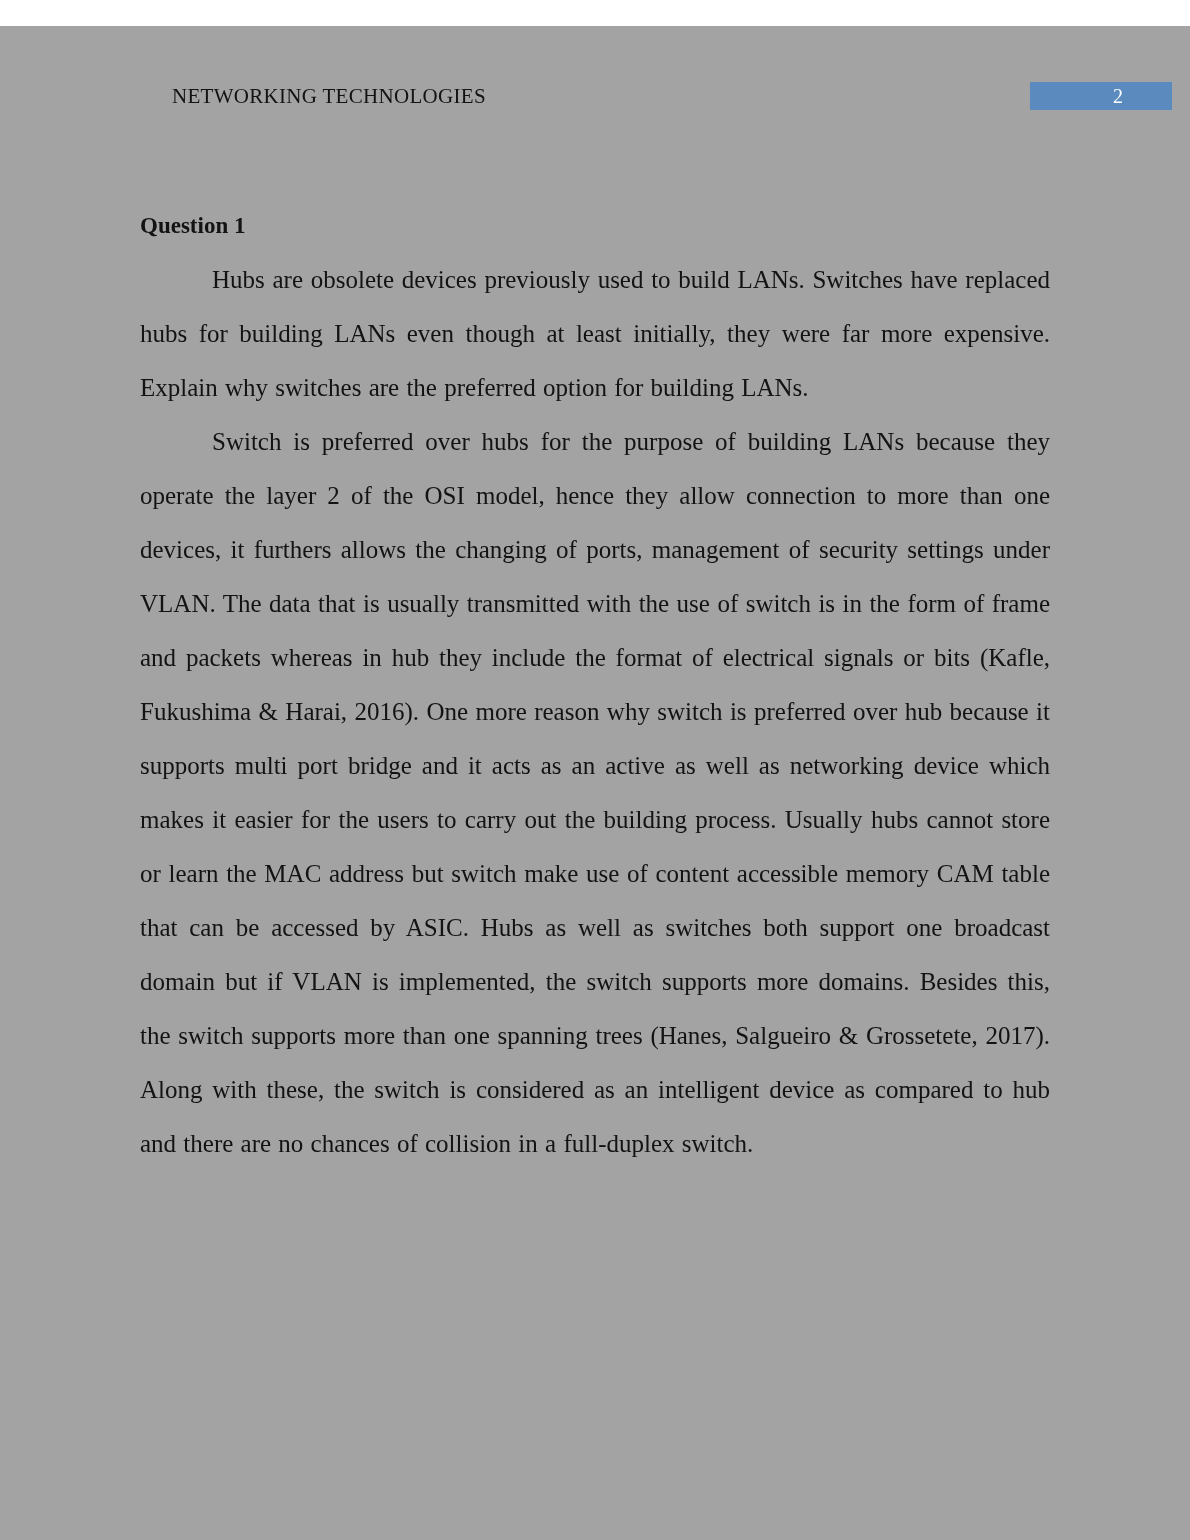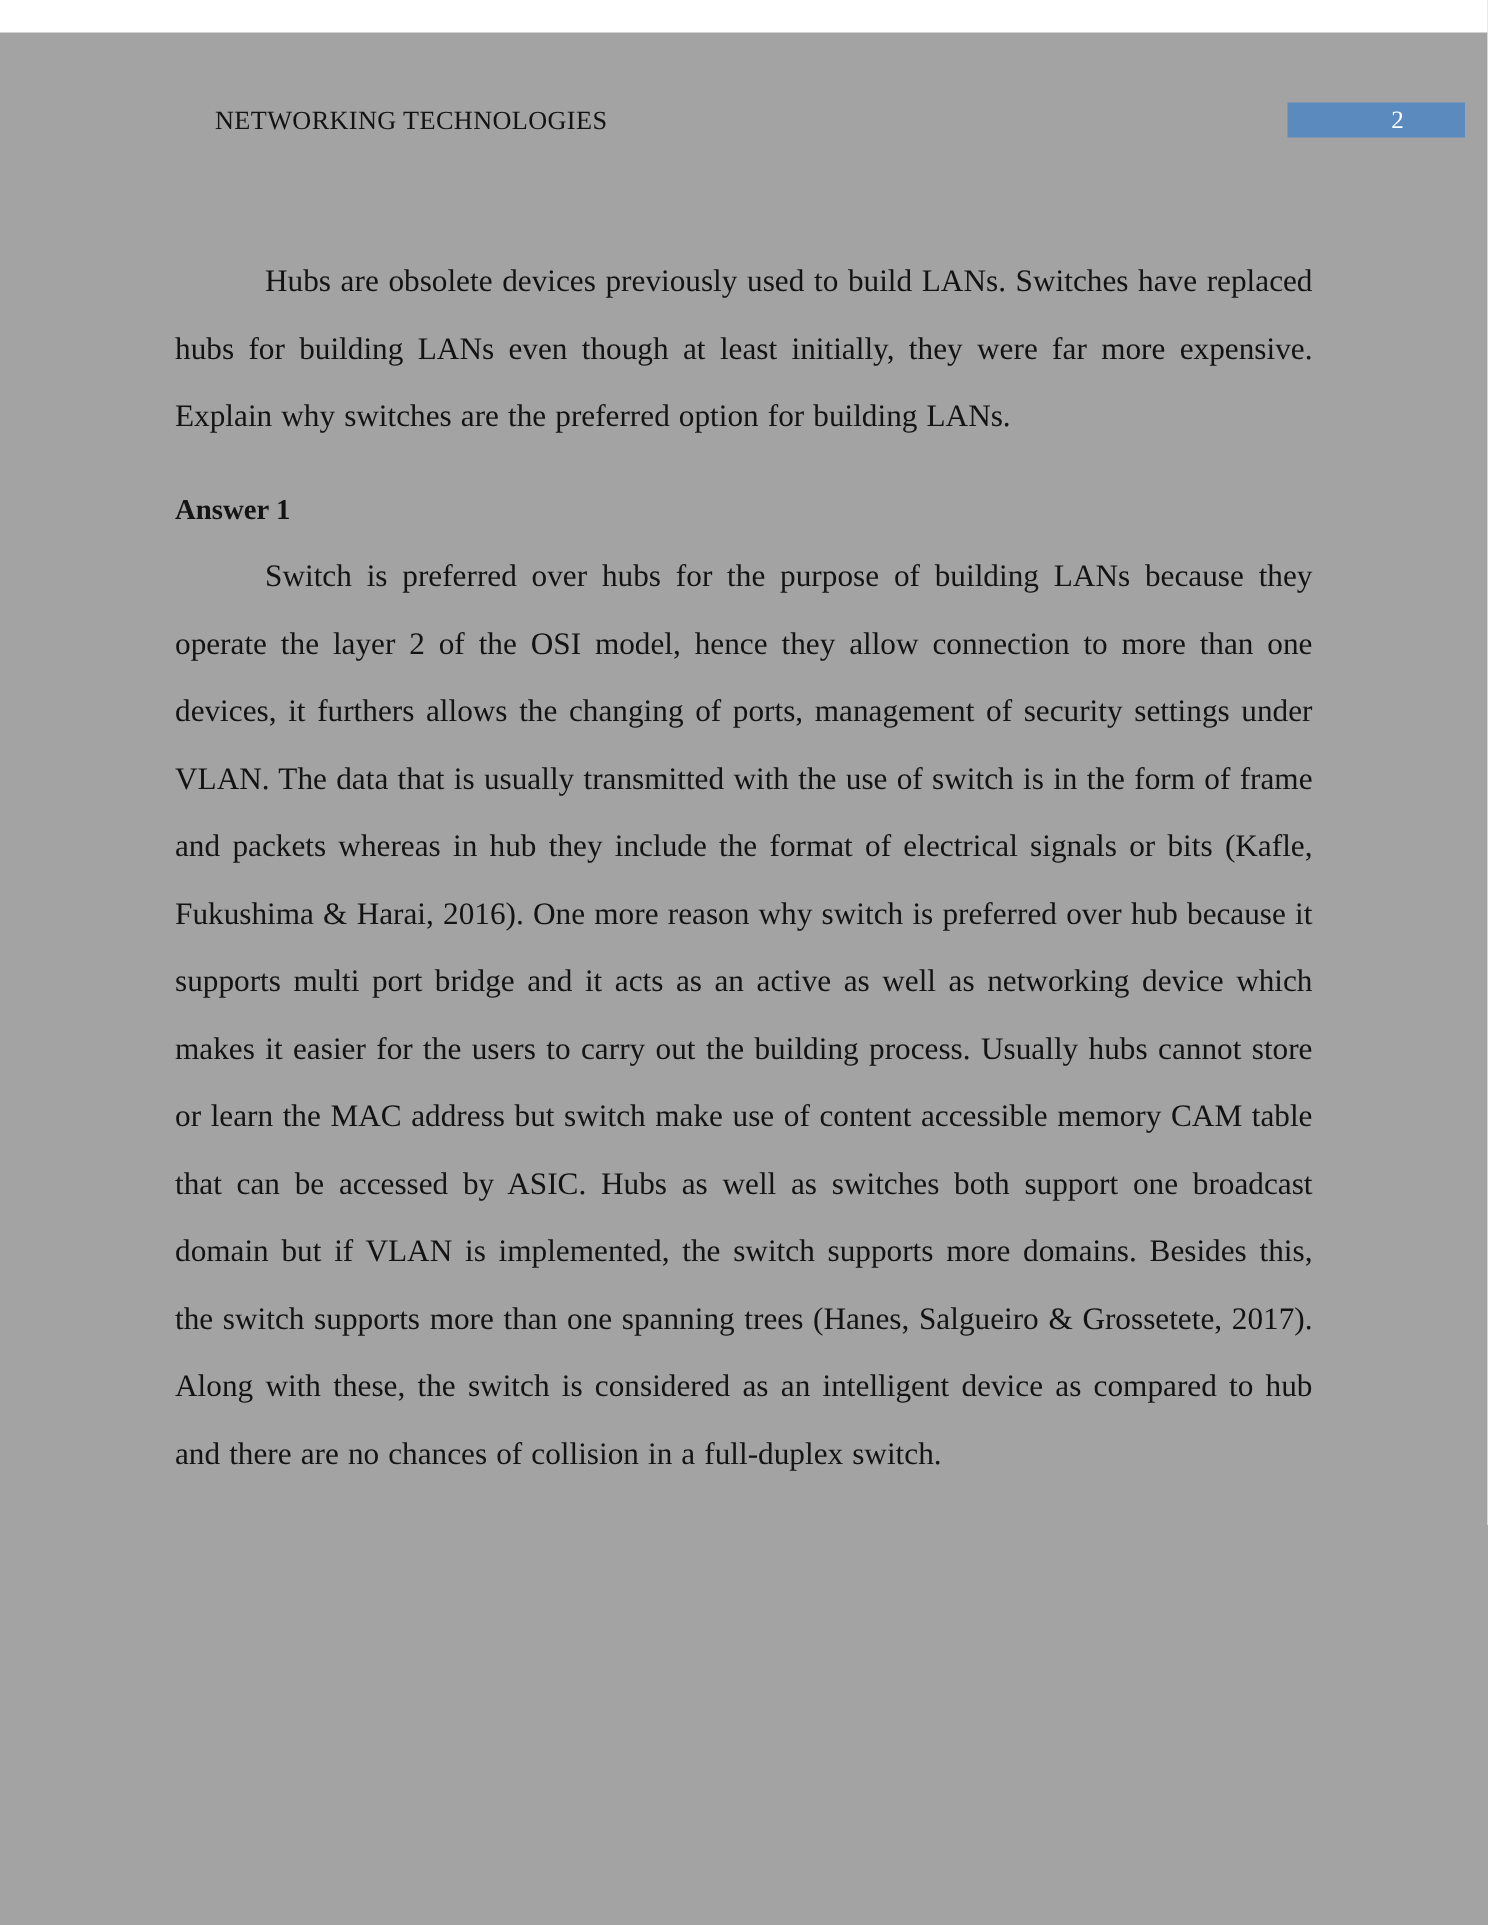--- a/index.html
+++ b/index.html
@@ -77,19 +77,19 @@
 <div class="page">
 
   <div class="header">
     <span class="running-head">NETWORKING TECHNOLOGIES</span>
     <span class="page-number-box" style="background: rgb(91, 138, 190);">
       <span class="num">2</span>
     </span>
   </div>
 
   <div class="content">
+    <h2>Question 1</h2>
     <p>Hubs are obsolete devices previously used to build LANs. Switches have replaced hubs for building LANs even though at least initially, they were far more expensive. Explain why switches are the preferred option for building LANs.</p>
 
-    <h2>Answer 1</h2>
     <p>Switch is preferred over hubs for the purpose of building LANs because they operate the layer 2 of the OSI model, hence they allow connection to more than one devices, it furthers allows the changing of ports, management of security settings under VLAN. The data that is usually transmitted with the use of switch is in the form of frame and packets whereas in hub they include the format of electrical signals or bits (Kafle, Fukushima &amp; Harai, 2016). One more reason why switch is preferred over hub because it supports multi port bridge and it acts as an active as well as networking device which makes it easier for the users to carry out the building process. Usually hubs cannot store or learn the MAC address but switch make use of content accessible memory CAM table that can be accessed by ASIC. Hubs as well as switches both support one broadcast domain but if VLAN is implemented, the switch supports more domains. Besides this, the switch supports more than one spanning trees (Hanes, Salgueiro &amp; Grossetete, 2017). Along with these, the switch is considered as an intelligent device as compared to hub and there are no chances of collision in a full-duplex switch.</p>
   </div>
 
 </div>
 
 </body></html>

